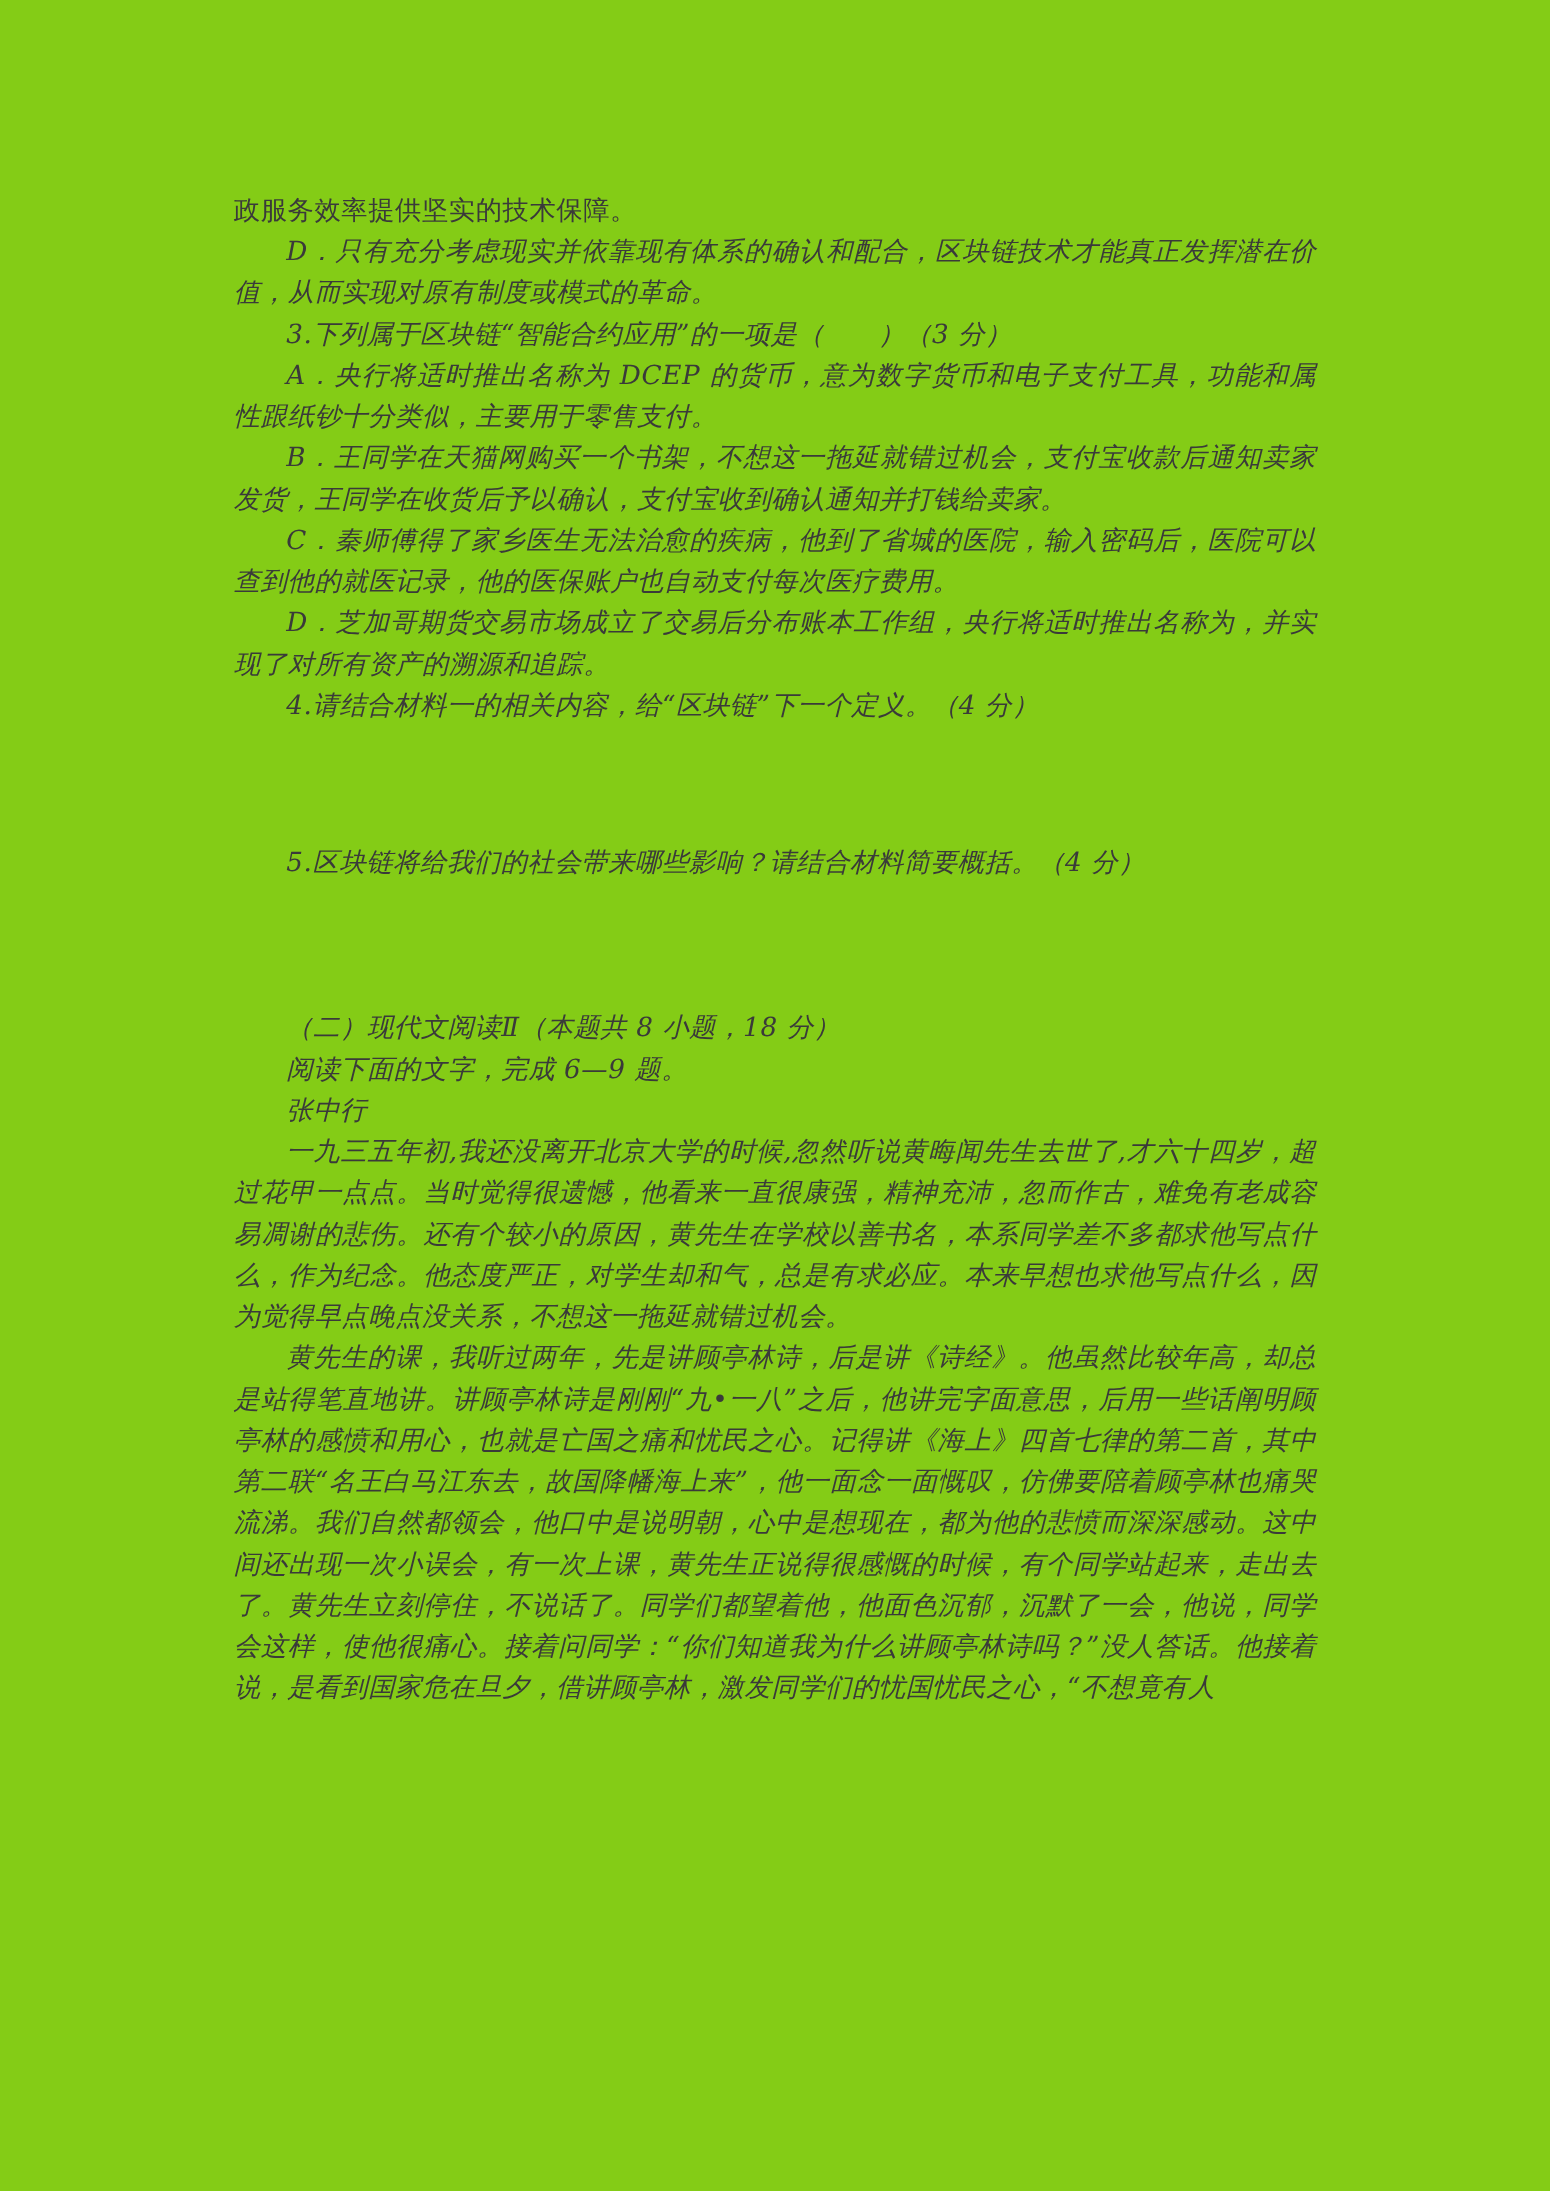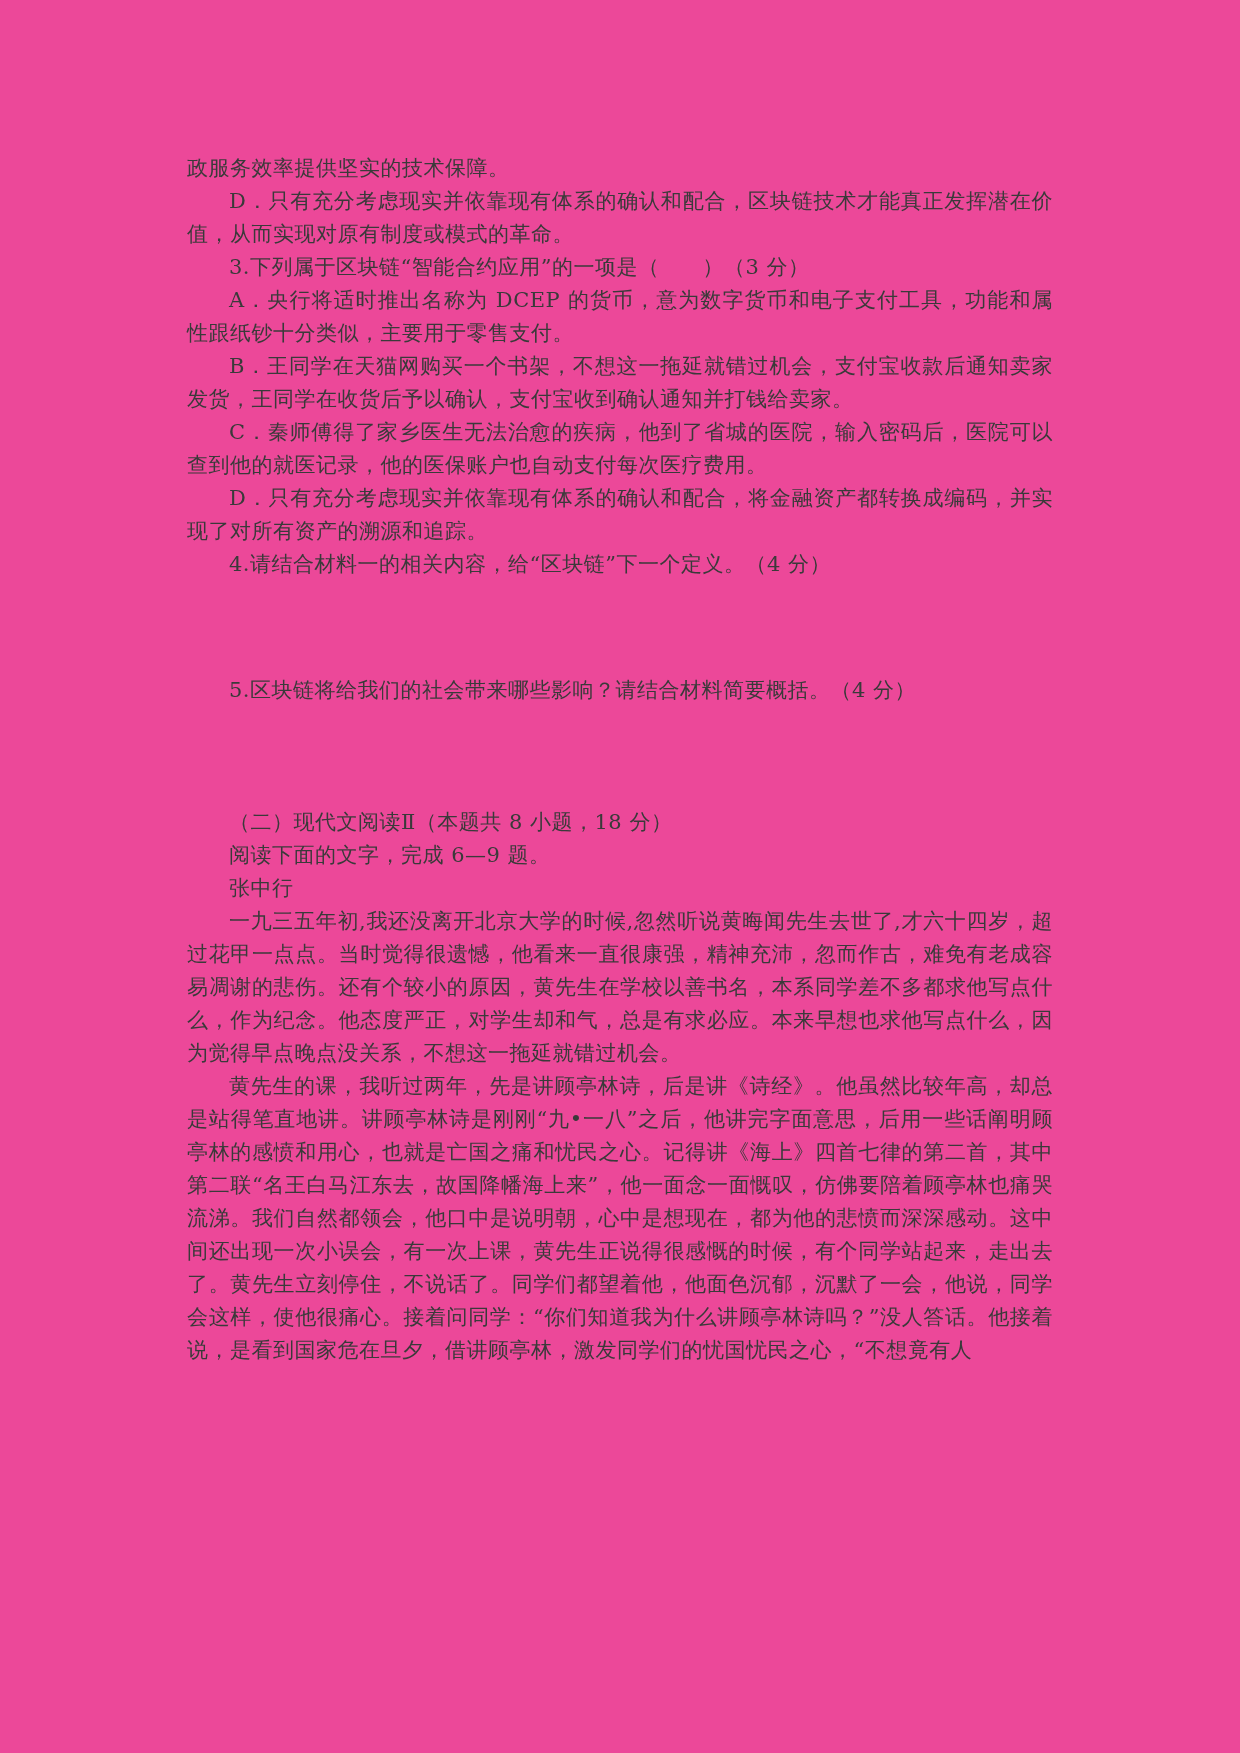--- a/index.html
+++ b/index.html
@@ -4,41 +4,42 @@
 <style>
   html, body {
     margin: 0;
     padding: 0;
     background: #ffffff;
   }
   .page {
     position: relative;
     width: 1240px;
     height: 1753px;
-    background: #ec4899;
+    background: #84cc16;
     overflow: hidden;
     font-family: "DejaVu Serif", "Liberation Serif", serif;
   }
   .content {
     position: absolute;
     left: 187px;
     top: 152px;
     width: 866px;
     color: #3a3a3a;
     font-size: 21px;
     line-height: 33px;
     text-align: justify;
     letter-spacing: 0.5px;
   }
   .content p {
     margin: 0;
     padding: 0;
   }
   .indent {
     text-indent: 2em;
+    font-style: italic;
   }
   .noindent {
     text-indent: 0;
   }
   
   .gap-answer {
     margin-top: 93px !important;
   }
   .gap-section {
     margin-top: 99px !important;
@@ -55,21 +56,21 @@
     <p class="indent">D．只有充分考虑现实并依靠现有体系的确认和配合，区块链技术才能真正发挥潜在价值，从而实现对原有制度或模式的革命。</p>
 
     <p class="indent">3.下列属于区块链“智能合约应用”的一项是（　　）（3 分）</p>
 
     <p class="indent">A．央行将适时推出名称为 DCEP 的货币，意为数字货币和电子支付工具，功能和属性跟纸钞十分类似，主要用于零售支付。</p>
 
     <p class="indent">B．王同学在天猫网购买一个书架，不想这一拖延就错过机会，支付宝收款后通知卖家发货，王同学在收货后予以确认，支付宝收到确认通知并打钱给卖家。</p>
 
     <p class="indent">C．秦师傅得了家乡医生无法治愈的疾病，他到了省城的医院，输入密码后，医院可以查到他的就医记录，他的医保账户也自动支付每次医疗费用。</p>
 
-    <p class="indent">D．只有充分考虑现实并依靠现有体系的确认和配合，将金融资产都转换成编码，并实现了对所有资产的溯源和追踪。</p>
+    <p class="indent">D．芝加哥期货交易市场成立了交易后分布账本工作组，央行将适时推出名称为，并实现了对所有资产的溯源和追踪。</p>
 
     <p class="indent">4.请结合材料一的相关内容，给“区块链”下一个定义。（4 分）</p>
 
     <p class="indent gap-answer">5.区块链将给我们的社会带来哪些影响？请结合材料简要概括。（4 分）</p>
 
     <p class="indent gap-section">（二）现代文阅读Ⅱ（本题共 8 小题，18 分）</p>
 
     <p class="indent">阅读下面的文字，完成 6—9 题。</p>
 
 

